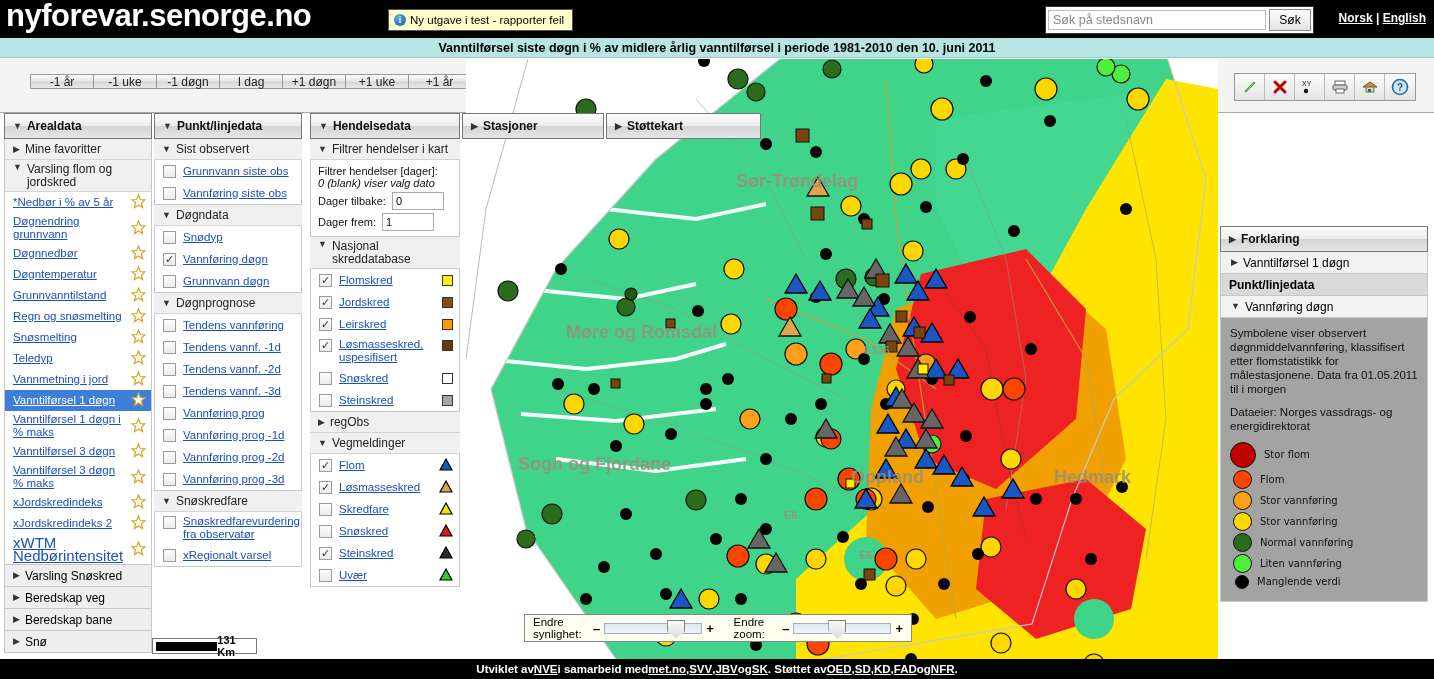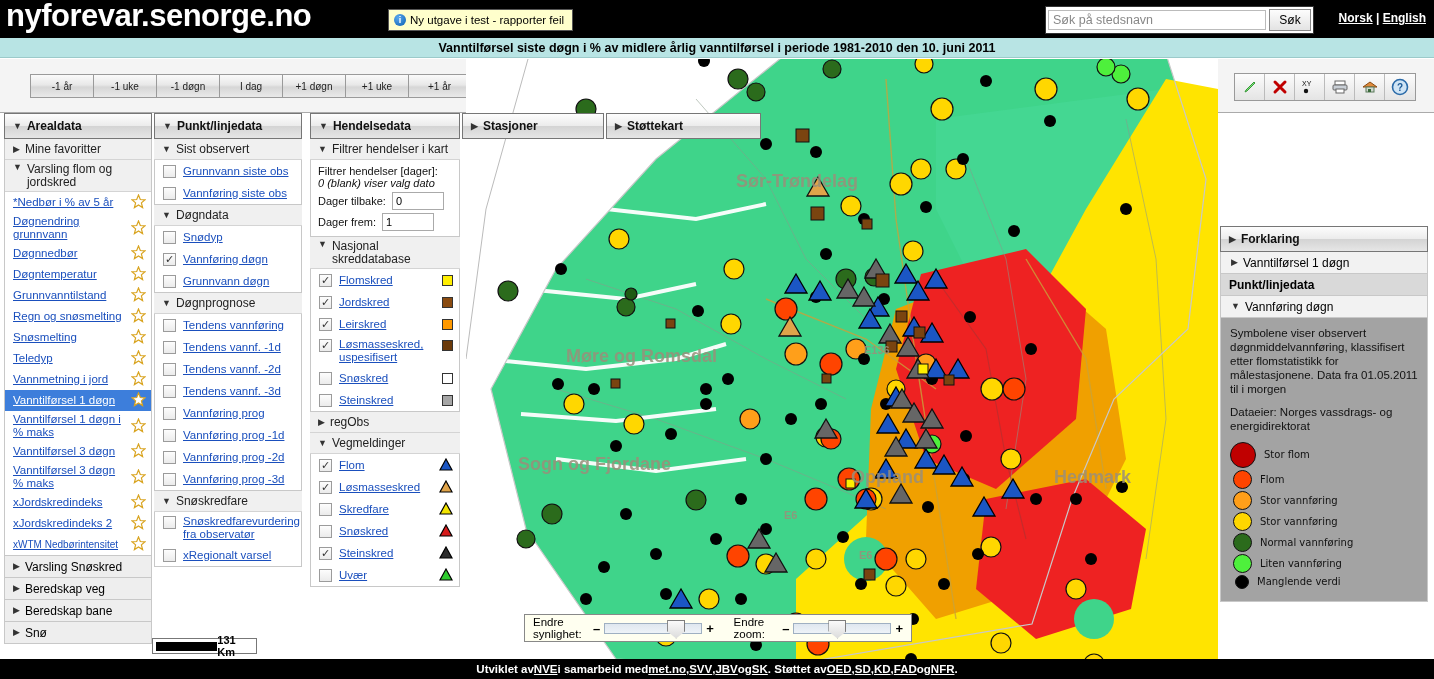--- a/index.html
+++ b/index.html
@@ -67,24 +67,24 @@
     border-bottom:1px solid #9ccaca;
   }
 
   
   .toolbar {
     position:absolute; left:0; top:59px; width:1434px; height:54px;
     background:#f4f4f4; border-bottom:1px solid #aaa;
   }
   .navbtns { position:absolute; left:30px; top:15px; display:flex; }
   .navbtn {
-    height:24px; min-width:63px; padding:0 7px;
+    height:15px; min-width:63px; padding:0 7px;
     border:1px solid #9a9a9a; border-right:none;
     background:linear-gradient(#fafafa 0%, #e8e8e8 45%, #d6d6d6 55%, #e9e9e9 100%);
-    font-size:10px; color:#222; cursor:pointer;
+    font-size:12px; color:#222; cursor:pointer;
     display:flex; align-items:center; justify-content:center;
     font-family:"Liberation Sans", sans-serif;
   }
   .navbtn:last-child { border-right:1px solid #9a9a9a; }
   .datefield {
     position:absolute; left:500px; top:13px;
     width:115px; height:27px; border:1px solid #9ab; background:#fff;
     display:flex; align-items:center;
   }
   .datefield .dval {
@@ -568,21 +568,21 @@
         <rect x="145" y="320" width="9" height="9"></rect>
         <rect x="356" y="315" width="9" height="9"></rect>
       </g>
       <g fill="#ffee00" stroke="#111" stroke-width="1">
         <rect x="452" y="305" width="10" height="10"></rect>
         <rect x="380" y="420" width="9" height="9"></rect>
       </g>
     </svg>
 
     <div class="maplabel" style="left:270px;top:112px;">Sør-Trøndelag</div>
-    <div class="maplabel" style="left:100px;top:287px;">Møre og Romsdal</div>
+    <div class="maplabel" style="left:100px;top:263px;">Møre og Romsdal</div>
     <div class="maplabel" style="left:52px;top:395px;">Sogn og Fjordane</div>
     <div class="maplabel" style="left:385px;top:408px;">Oppland</div>
     <div class="maplabel" style="left:588px;top:408px;">Hedmark</div>
     <div class="maplabel" style="left:393px;top:490px;font-size:11px;">E6</div>
     <div class="maplabel" style="left:398px;top:285px;font-size:11px;">E136</div>
     <div class="maplabel" style="left:318px;top:450px;font-size:11px;">E6</div>
 
     <div class="mapctl">
       <span>Endre synlighet:</span>
       <span class="slider">
@@ -740,21 +740,21 @@
           </div>
           <div class="lrow">
             <a>xJordskredindeks 2</a>
             <span class="star">
               <svg width="15" height="15" viewBox="0 0 15 15">
                   <polygon points="7.5,1 9.3,5.5 14,5.8 10.4,8.9 11.6,13.6 7.5,11 3.4,13.6 4.6,8.9 1,5.8 5.7,5.5" fill="#fff" stroke="#d9a420" stroke-width="1.2"></polygon>
                 </svg>
             </span>
           </div>
           <div class="lrow">
-            <a style="font-size:10px;">xWTM Nedbørintensitet</a>
+            <a style="font-size:15px;">xWTM Nedbørintensitet</a>
             <span class="star">
               <svg width="15" height="15" viewBox="0 0 15 15">
                   <polygon points="7.5,1 9.3,5.5 14,5.8 10.4,8.9 11.6,13.6 7.5,11 3.4,13.6 4.6,8.9 1,5.8 5.7,5.5" fill="#fff" stroke="#d9a420" stroke-width="1.2"></polygon>
                 </svg>
             </span>
           </div>
         </div>
       </div>
       <div class="accordion">
         <span class="tri">▶</span>

